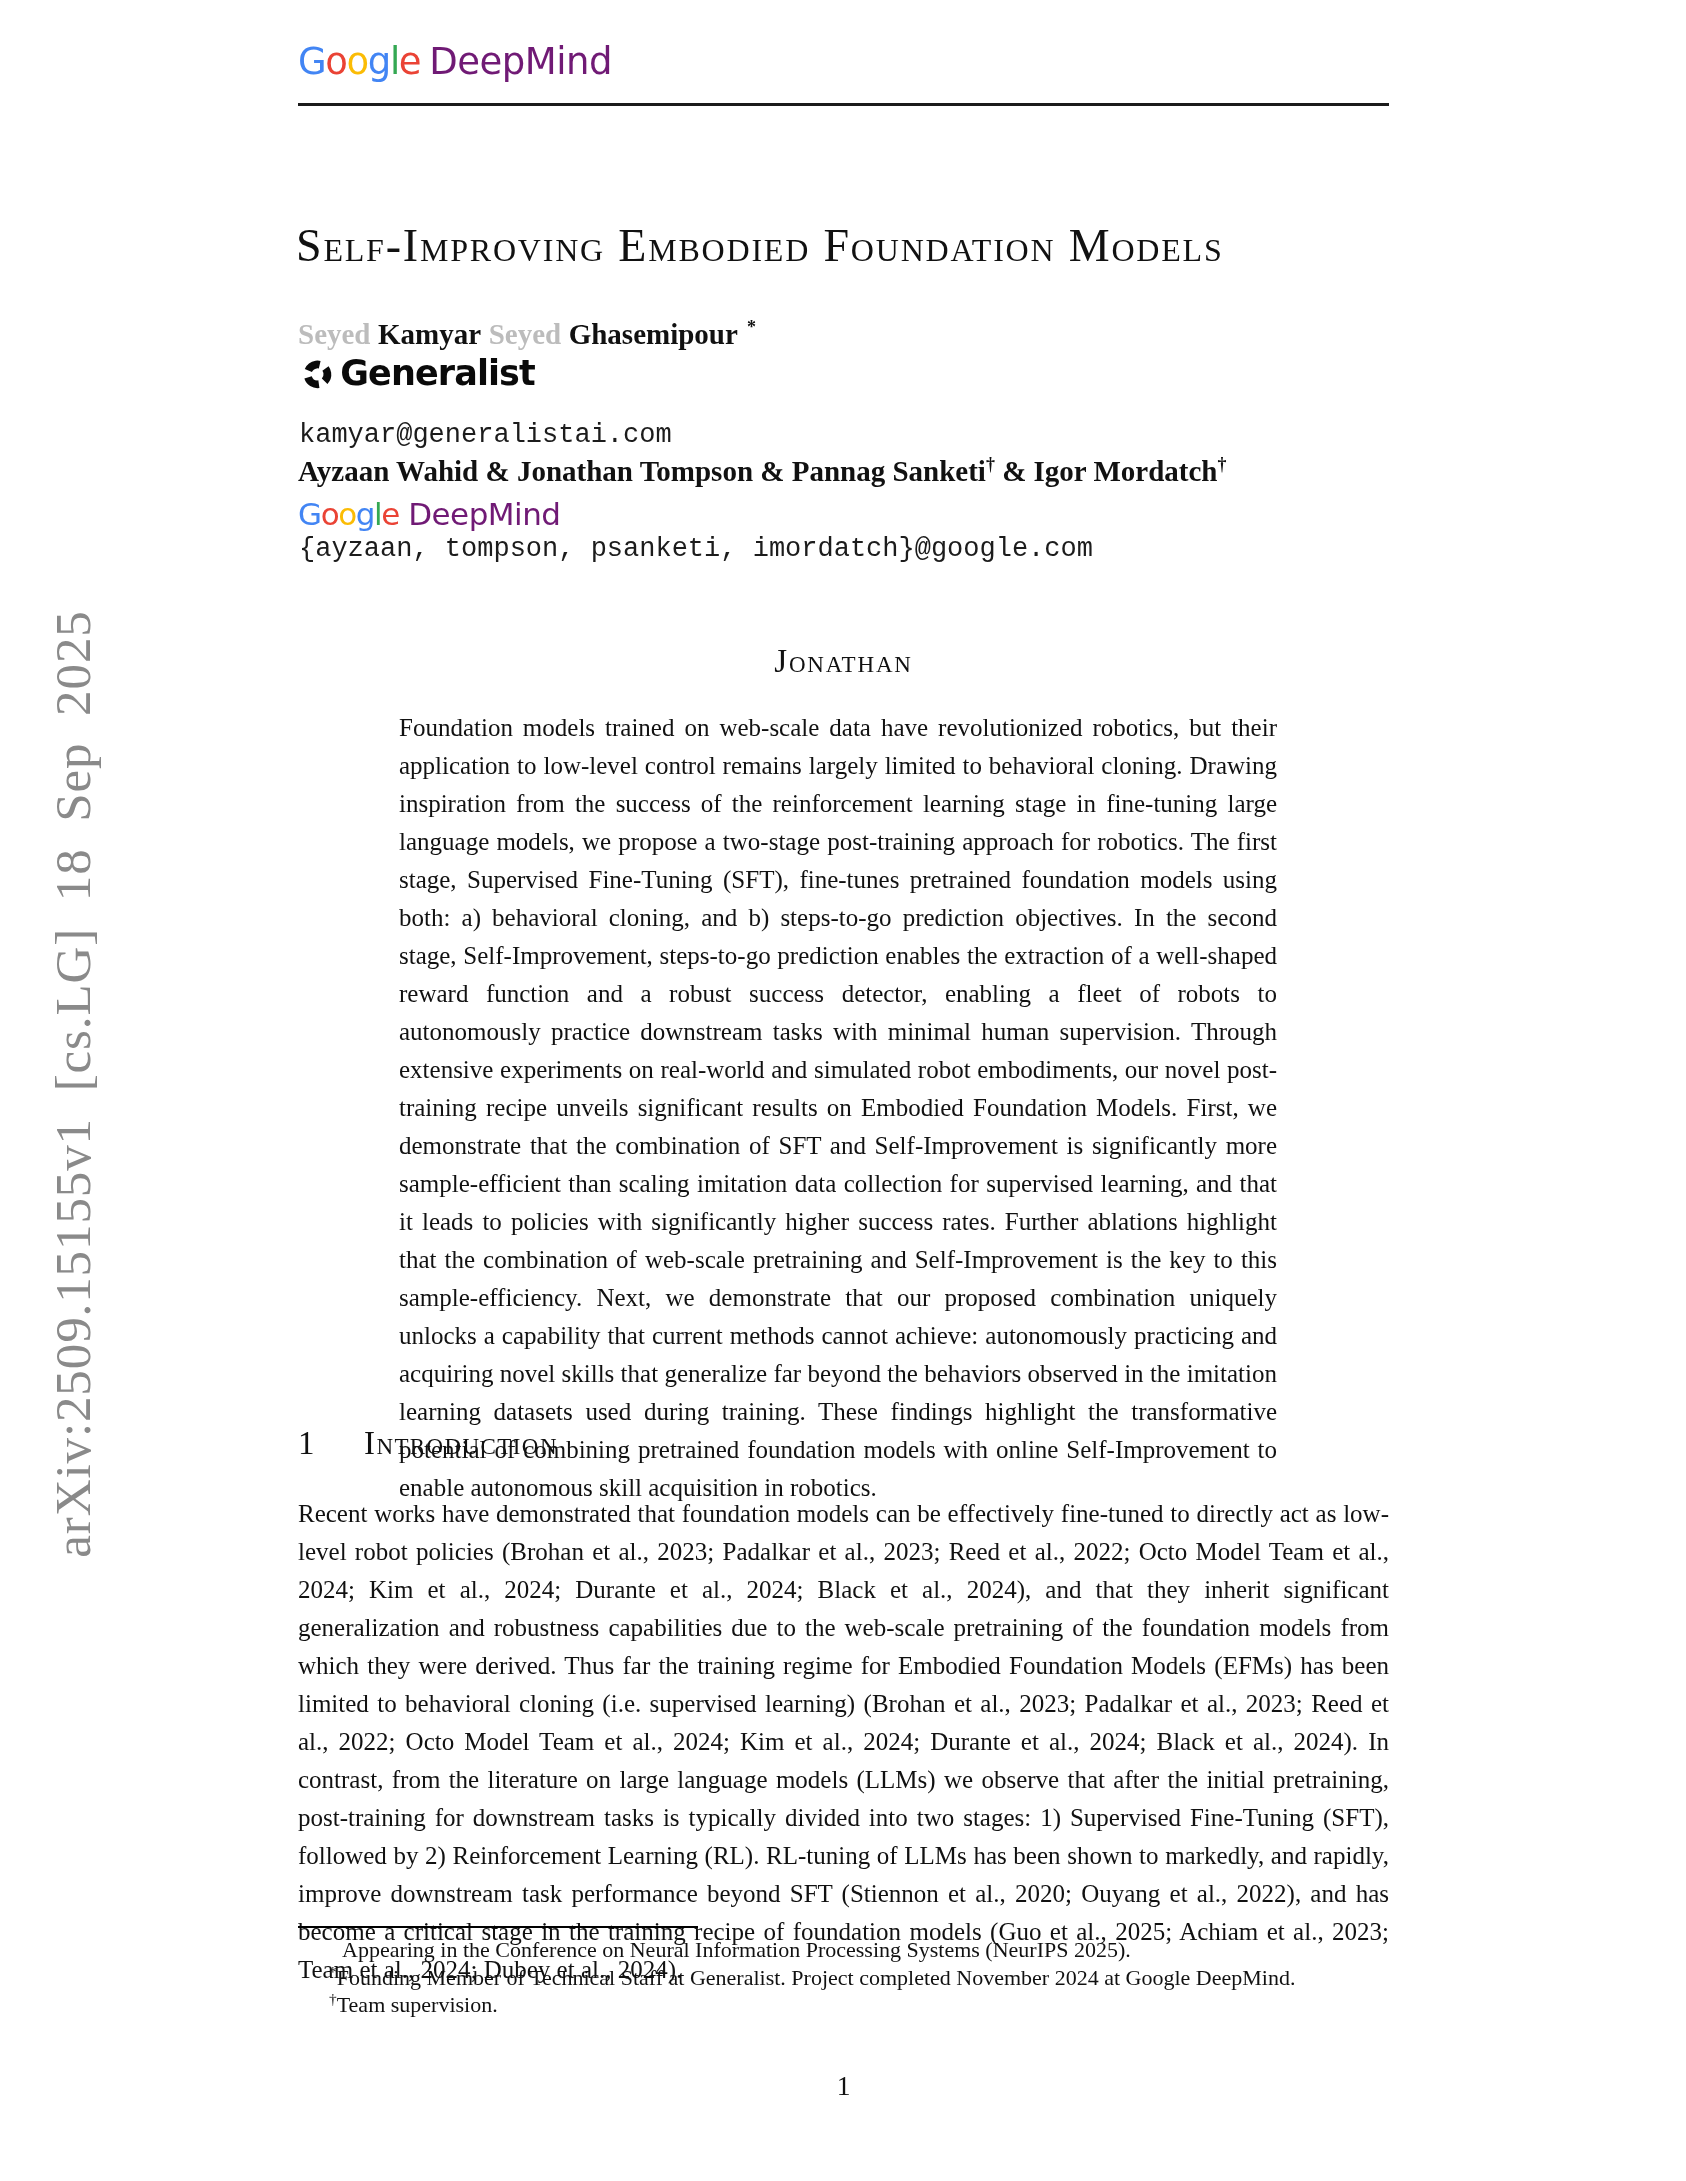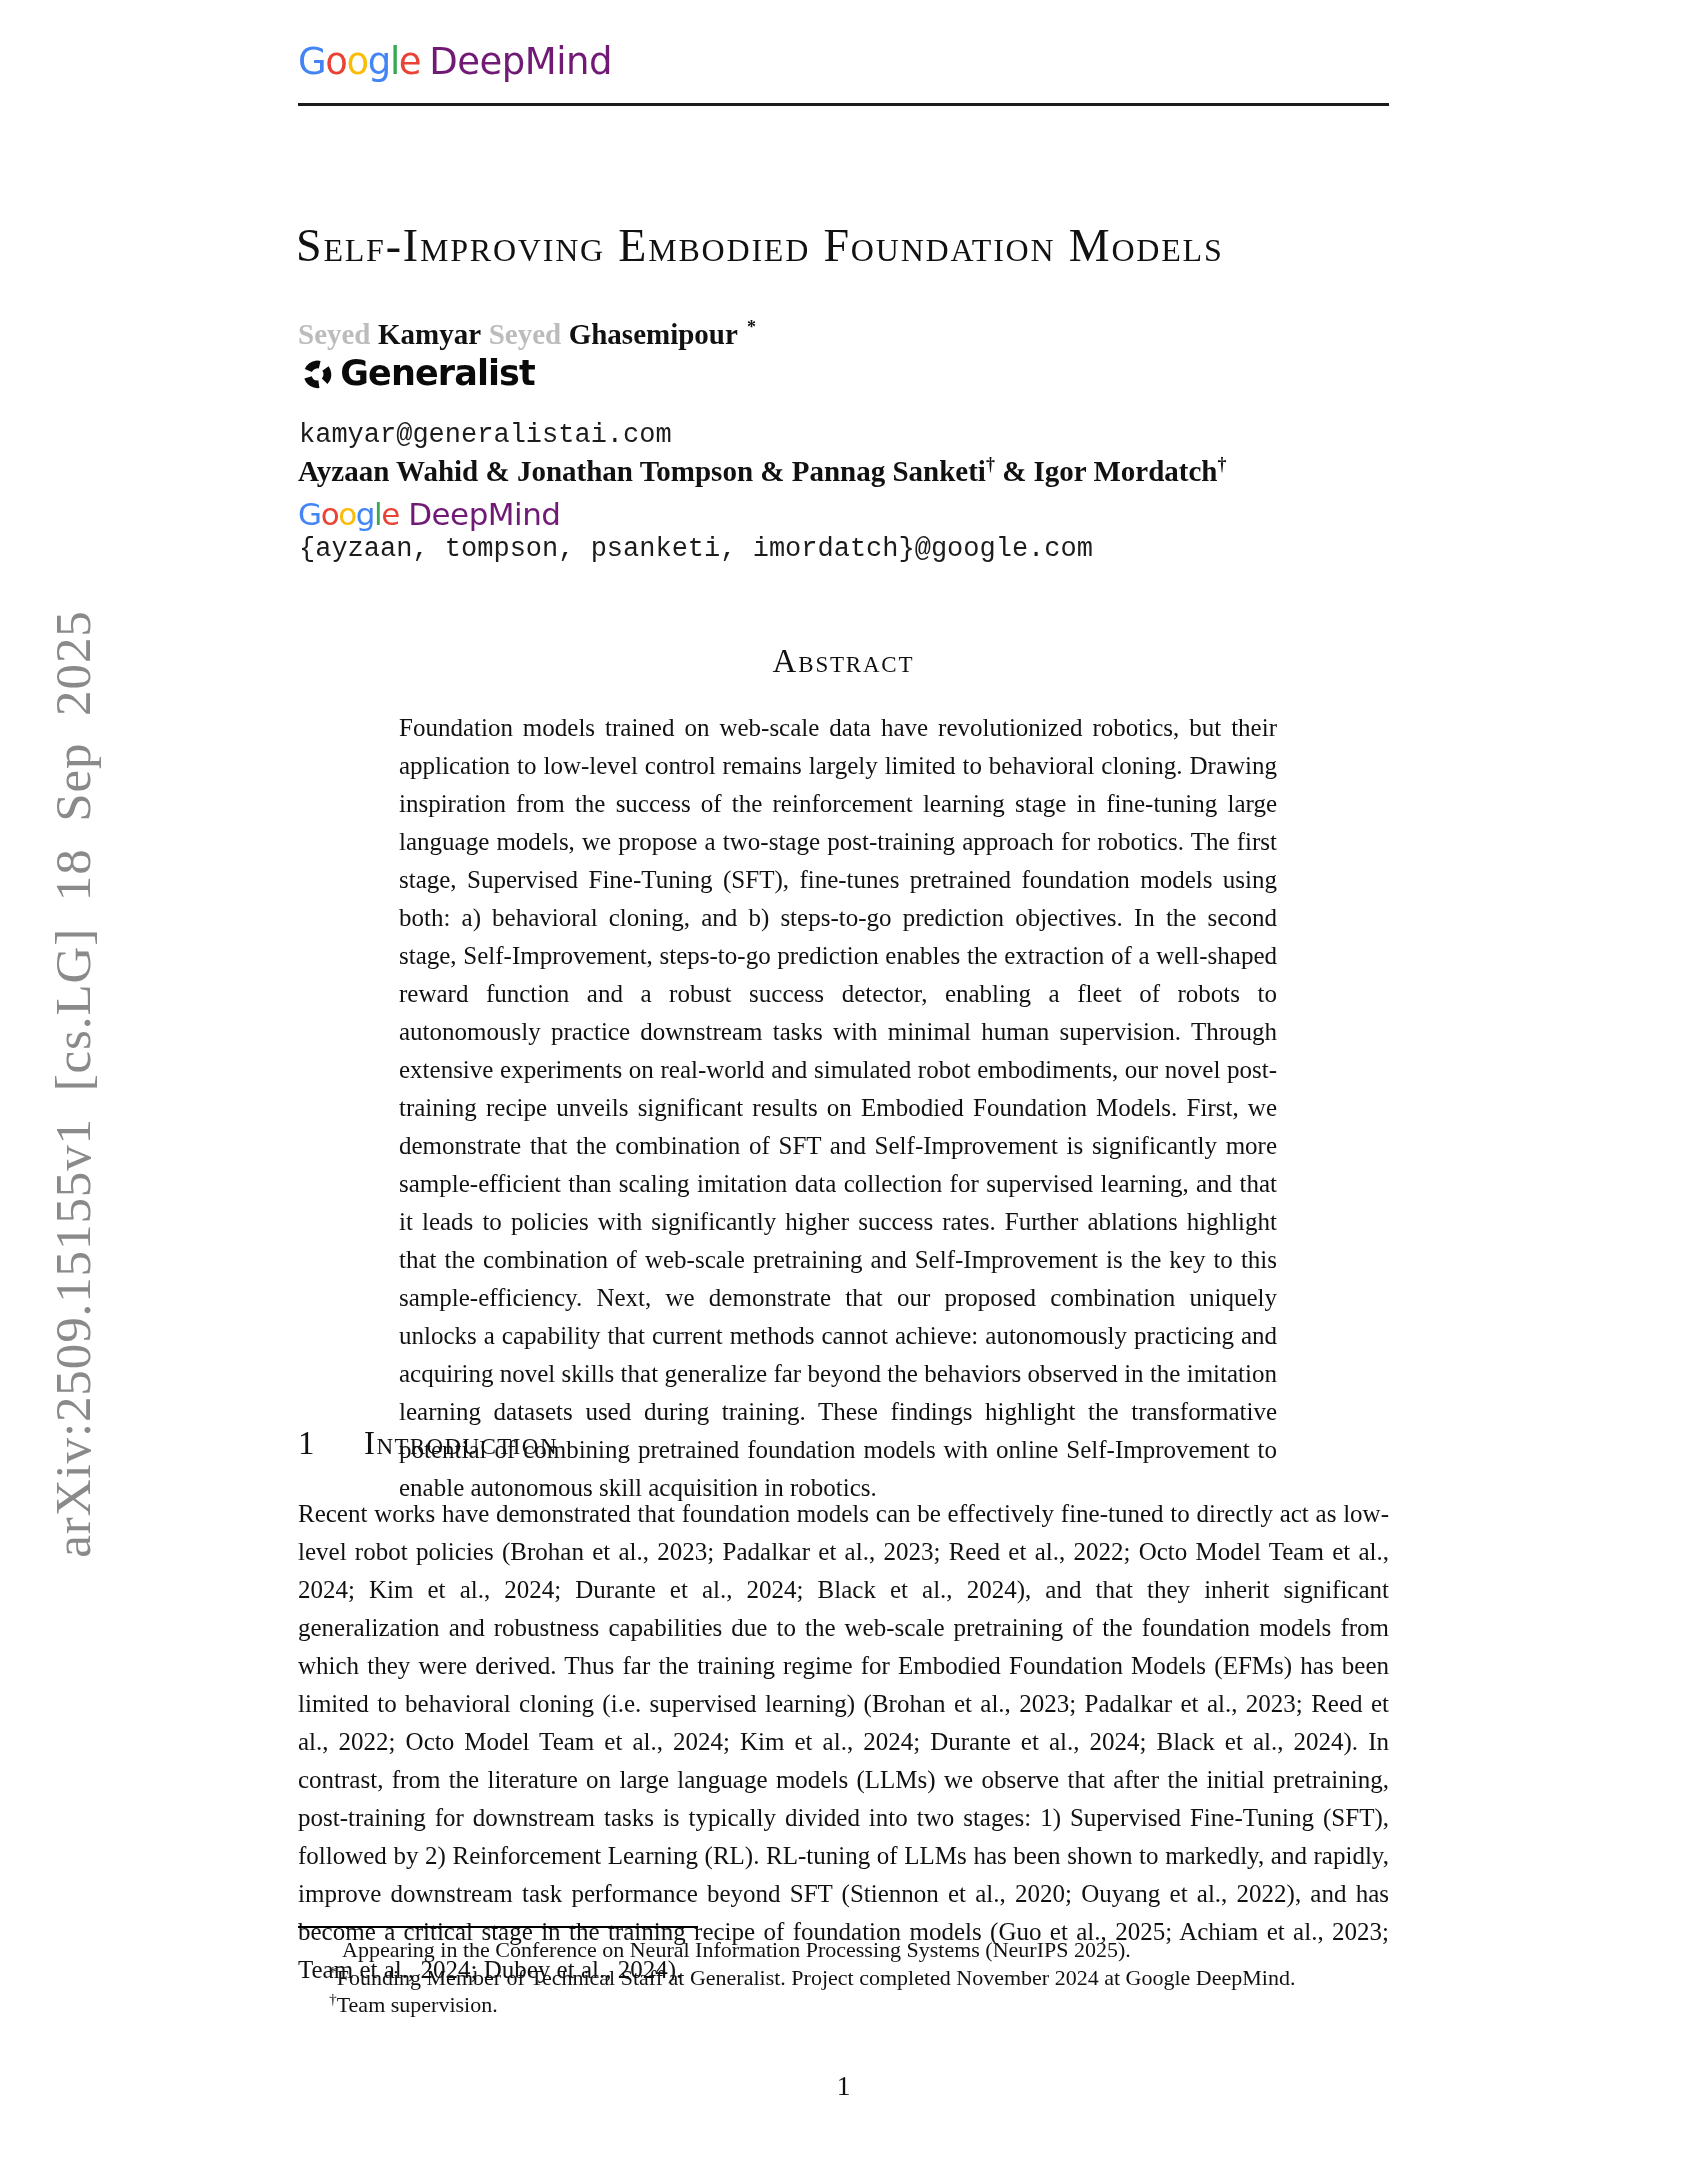--- a/index.html
+++ b/index.html
@@ -103,21 +103,21 @@
   <span>&amp; Igor Mordatch</span><sup class="auth-sup">†</sup>
 </div>
 
 <div class="abs brand-row logo-sm" style="top:496px;left:298px;">
   <span class="google-word"><span class="gl-blue">G</span><span class="gl-red">o</span><span class="gl-yellow">o</span><span class="gl-blue">g</span><span class="gl-green">l</span><span class="gl-red">e</span></span>
   <span class="deepmind-word">DeepMind</span>
 </div>
 
 <div class="abs email" style="top:534px;left:299px;">{ayzaan, tompson, psanketi, imordatch}@google.com</div>
 
-<div class="abs abstract-heading">Abstract</div>
+<div class="abs abstract-heading">Jonathan</div>
 <div class="abs abstract-body">Foundation models trained on web-scale data have revolutionized robotics, but their application to low-level control remains largely limited to behavioral cloning. Drawing inspiration from the success of the reinforcement learning stage in fine-tuning large language models, we propose a two-stage post-training approach for robotics. The first stage, Supervised Fine-Tuning (SFT), fine-tunes pretrained foundation models using both: a) behavioral cloning, and b) steps-to-go prediction objectives. In the second stage, Self-Improvement, steps-to-go prediction enables the extraction of a well-shaped reward function and a robust success detector, enabling a fleet of robots to autonomously practice downstream tasks with minimal human supervision. Through extensive experiments on real-world and simulated robot embodiments, our novel post-training recipe unveils significant results on Embodied Foundation Models. First, we demonstrate that the combination of SFT and Self-Improvement is significantly more sample-efficient than scaling imitation data collection for supervised learning, and that it leads to policies with significantly higher success rates. Further ablations highlight that the combination of web-scale pretraining and Self-Improvement is the key to this sample-efficiency. Next, we demonstrate that our proposed combination uniquely unlocks a capability that current methods cannot achieve: autonomously practicing and acquiring novel skills that generalize far beyond the behaviors observed in the imitation learning datasets used during training. These findings highlight the transformative potential of combining pretrained foundation models with online Self-Improvement to enable autonomous skill acquisition in robotics.</div>
 
 <div class="abs section-heading">
   <span class="section-number">1</span><span class="section-label">Introduction</span>
 </div>
 <div class="abs intro-body">Recent works have demonstrated that foundation models can be effectively fine-tuned to directly act as low-level robot policies (Brohan et al., 2023; Padalkar et al., 2023; Reed et al., 2022; Octo Model Team et al., 2024; Kim et al., 2024; Durante et al., 2024; Black et al., 2024), and that they inherit significant generalization and robustness capabilities due to the web-scale pretraining of the foundation models from which they were derived. Thus far the training regime for Embodied Foundation Models (EFMs) has been limited to behavioral cloning (i.e. supervised learning) (Brohan et al., 2023; Padalkar et al., 2023; Reed et al., 2022; Octo Model Team et al., 2024; Kim et al., 2024; Durante et al., 2024; Black et al., 2024). In contrast, from the literature on large language models (LLMs) we observe that after the initial pretraining, post-training for downstream tasks is typically divided into two stages: 1) Supervised Fine-Tuning (SFT), followed by 2) Reinforcement Learning (RL). RL-tuning of LLMs has been shown to markedly, and rapidly, improve downstream task performance beyond SFT (Stiennon et al., 2020; Ouyang et al., 2022), and has become a critical stage in the training recipe of foundation models (Guo et al., 2025; Achiam et al., 2023; Team et al., 2024; Dubey et al., 2024).</div>
 
 <div class="abs footnote-rule"></div>
 <div class="abs footnotes">
   <div class="fn-first">Appearing in the Conference on Neural Information Processing Systems (NeurIPS 2025).</div>

